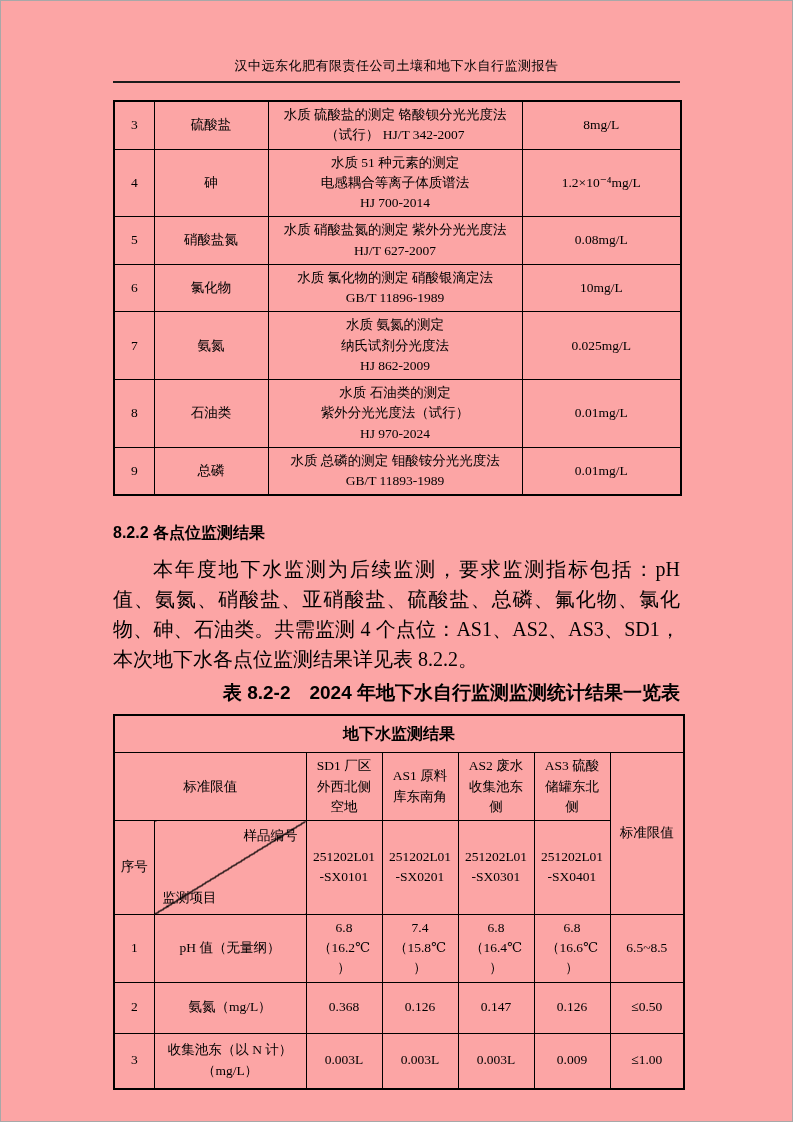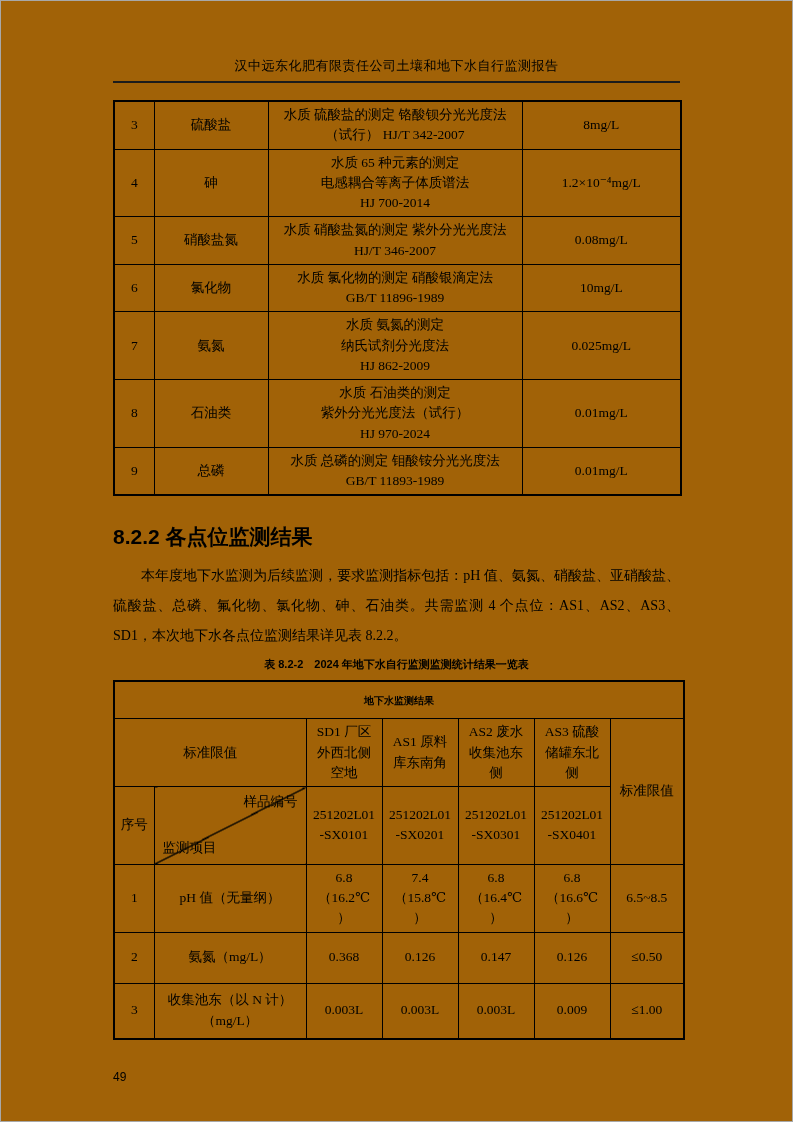--- a/index.html
+++ b/index.html
@@ -1,20 +1,20 @@
 <!DOCTYPE html>
 <html><head>
 <meta charset="utf-8">
 <style>
   html,body{margin:0;padding:0;background:#fff;}
   .page{
     position:relative;
     width:793px;height:1122px;
     box-sizing:border-box;
-    background:#a16207;
+    background:#fca5a5;
     border:1px solid #a8a8a8;
     font-family:"Liberation Serif","DejaVu Serif",serif;
     color:#000;
     overflow:hidden;
   }
   .content{width:567px;margin:0 auto;}
   
   .header{padding-top:56px;}
   .header-title{
     text-align:center;
@@ -34,52 +34,52 @@
     line-height:1.5;
     white-space:pre-line;
     word-break:break-all;
   }
   .t1{margin-top:17px;border:2px solid #000;}
   .t2{border:2px solid #000;}
   
   .section-heading{
     font-family:"Liberation Sans","DejaVu Sans",sans-serif;
     font-weight:bold;
-    font-size:21px;
+    font-size:16px;
     margin:27px 0 10px 0;
   }
   .body-paragraph{
-    font-size:14px;
+    font-size:20px;
     line-height:30px;
     text-align:justify;
     text-indent:2em;
     margin:8px 0 2px 0;
   }
   .table-caption{
     font-family:"Liberation Sans","DejaVu Sans",sans-serif;
     font-weight:bold;
-    font-size:11px;
-    text-align:center;
+    font-size:19px;
+    text-align:right;
     margin:6px 0 8px 0;
   }
   .t2-title{
     font-family:"Liberation Sans","DejaVu Sans",sans-serif;
     font-weight:bold;
-    font-size:10px;
+    font-size:16px;
     height:30px;
   }
   .row-site td{height:60px;}
   .row-sample td{height:56px;}
   .row-ph td{height:60px;}
   .row-nh3 td{height:44px;}
   .row-no2 td{height:48px;}
   
   .diag{
     position:relative;
-    padding:8px;
+    padding:16px;
     background-image:linear-gradient(to bottom right,
       transparent calc(50% - 0.7px),
       #000 calc(50% - 0.7px),
       #000 calc(50% + 0.7px),
       transparent calc(50% + 0.7px));
   }
   .diag-top{position:absolute;top:5px;right:8px;font-size:13.5px;}
   .diag-bottom{position:absolute;bottom:6px;left:8px;font-size:13.5px;margin-top:32px;}
   .page-number{
     text-align:left;
@@ -110,30 +110,30 @@
         <tr>
           <td>3</td>
           <td>硫酸盐</td>
           <td>水质  硫酸盐的测定  铬酸钡分光光度法
 （试行）  HJ/T 342-2007</td>
           <td>8mg/L</td>
         </tr>
         <tr>
           <td>4</td>
           <td>砷</td>
-          <td>水质  65 种元素的测定
+          <td>水质  51 种元素的测定
 电感耦合等离子体质谱法
 HJ 700-2014</td>
           <td>1.2×10⁻⁴mg/L</td>
         </tr>
         <tr>
           <td>5</td>
           <td>硝酸盐氮</td>
           <td>水质  硝酸盐氮的测定  紫外分光光度法
-HJ/T 346-2007</td>
+HJ/T 627-2007</td>
           <td>0.08mg/L</td>
         </tr>
         <tr>
           <td>6</td>
           <td>氯化物</td>
           <td>水质  氯化物的测定  硝酸银滴定法
 GB/T 11896-1989</td>
           <td>10mg/L</td>
         </tr>
         <tr>

